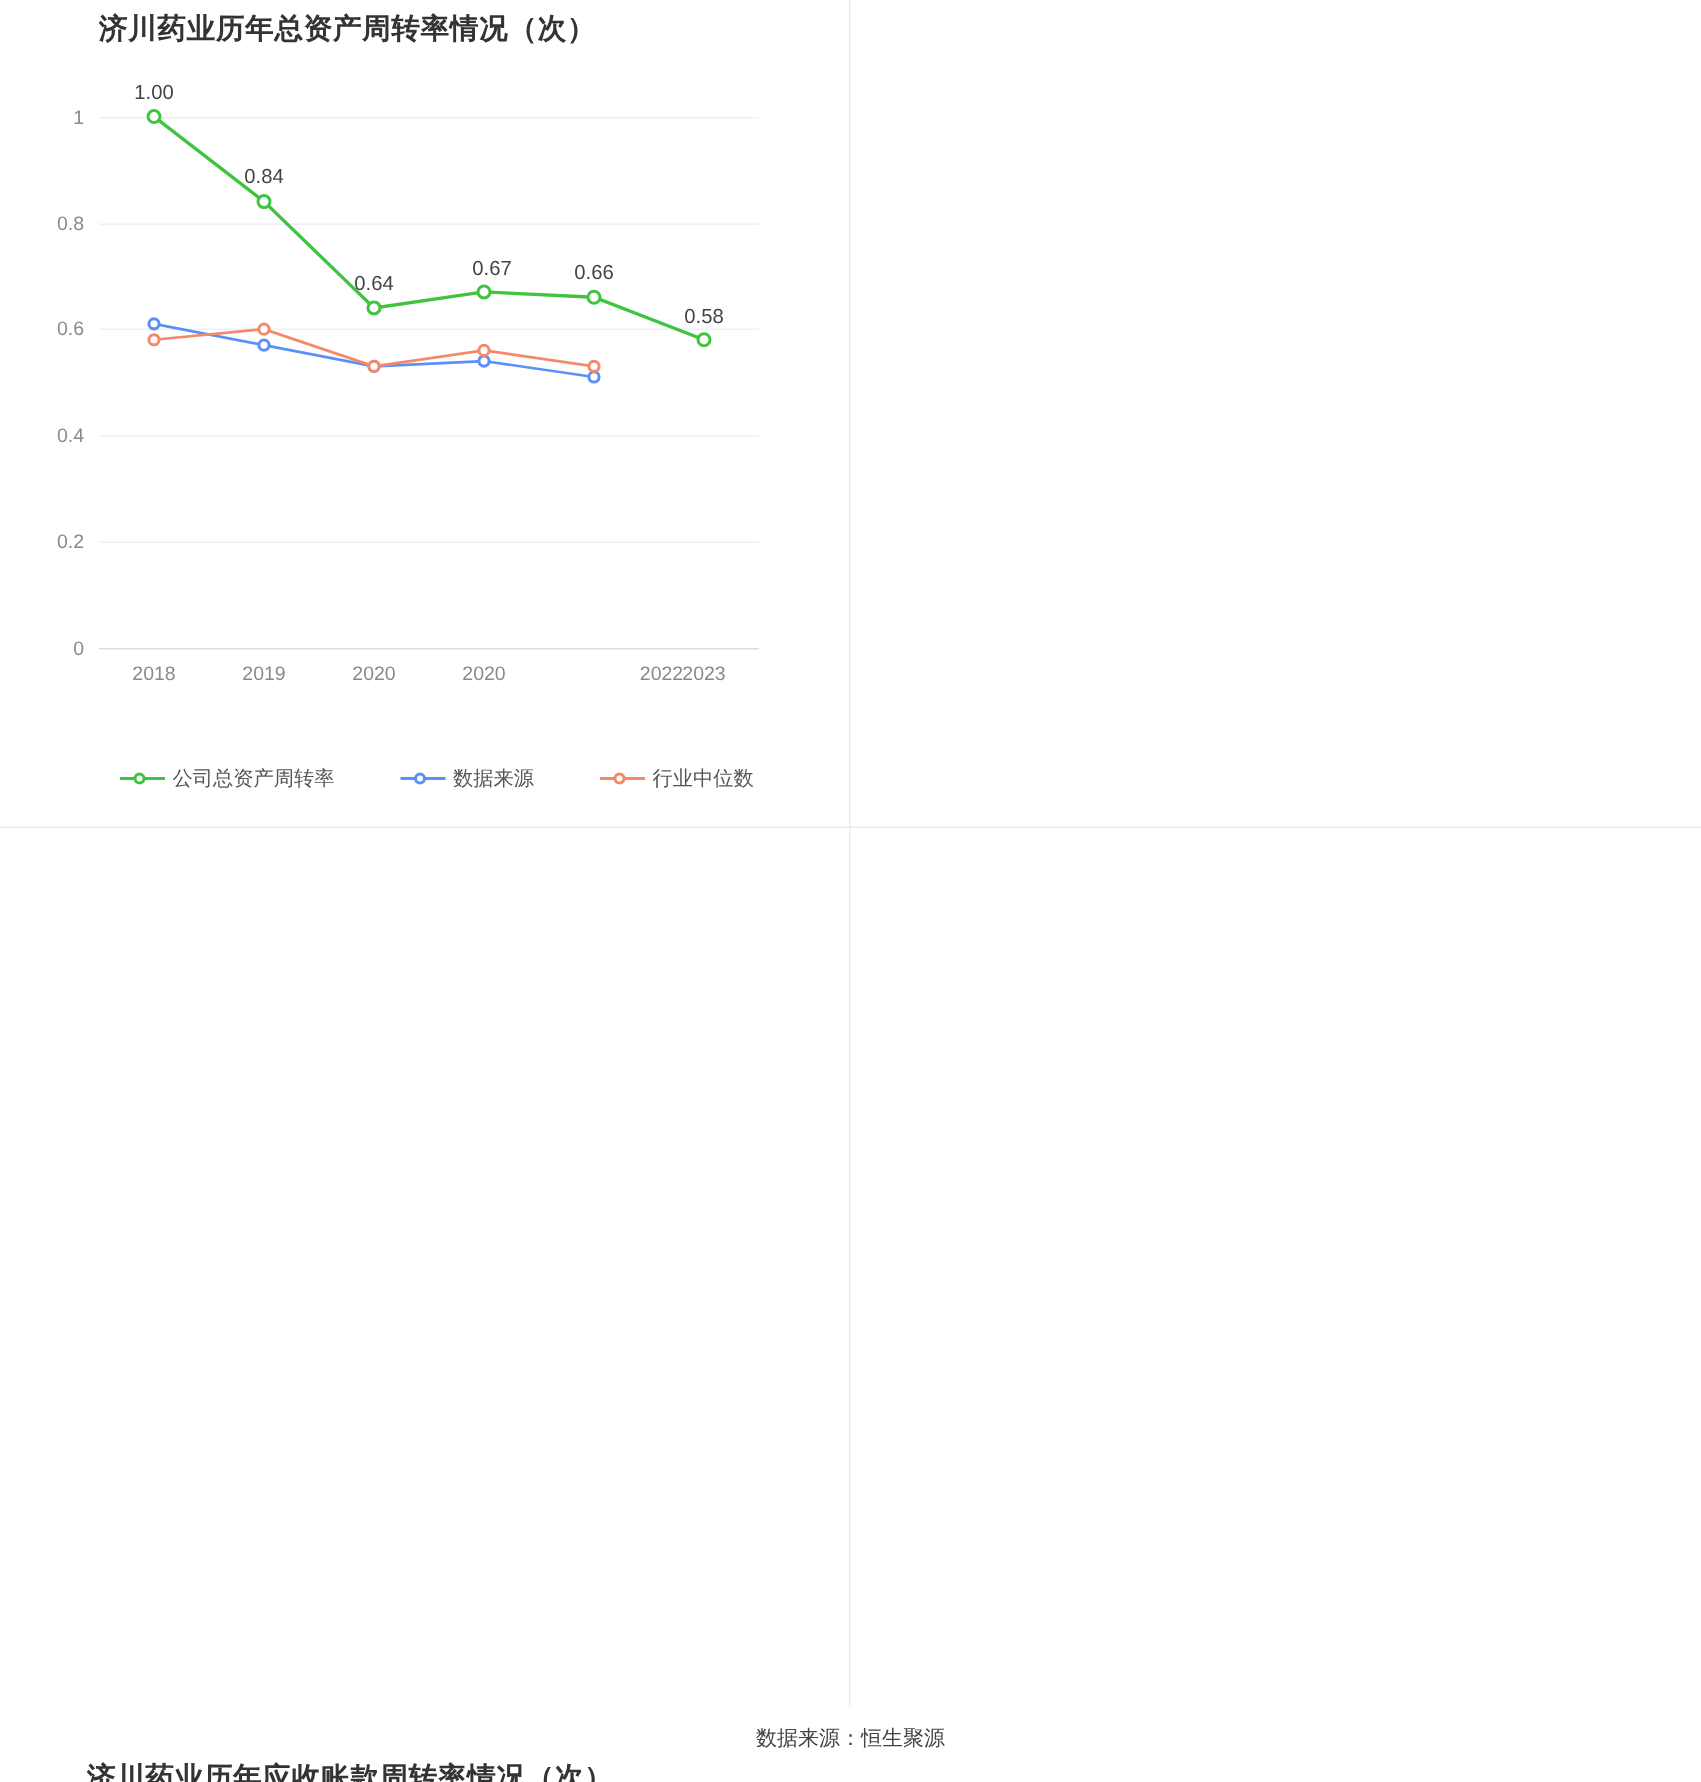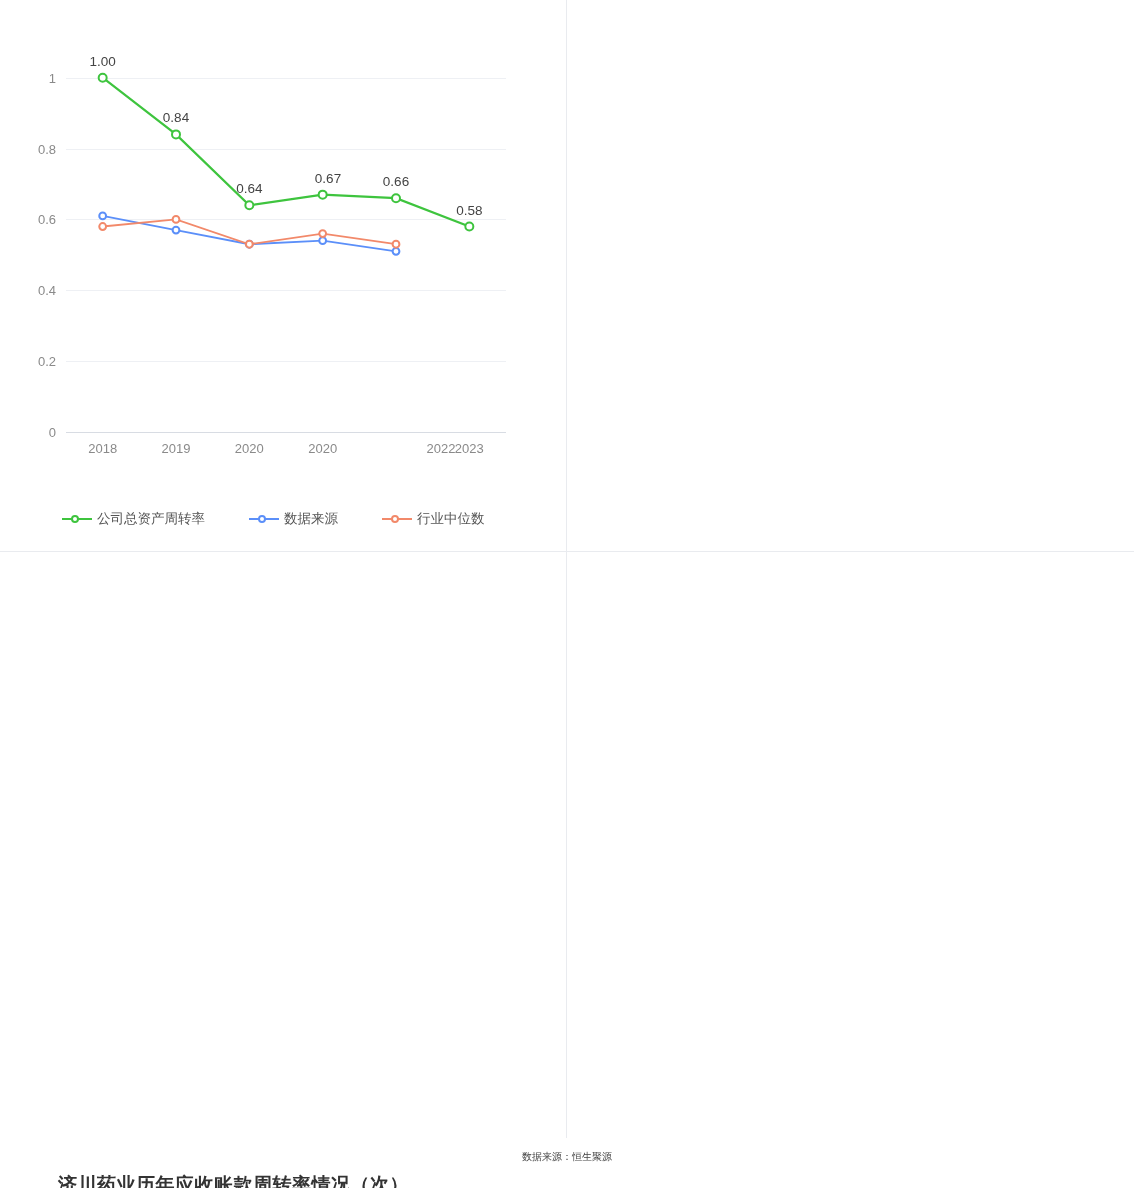--- a/index.html
+++ b/index.html
@@ -105,31 +105,32 @@
   .vdiv {
     position: absolute;
     background: #e9ebef;
   }
   .source {
     position: absolute;
     left: 0;
     right: 0;
     top: 1150px;
     text-align: center;
-    font-size: 10px;
+    font-size: 14px;
     color: #444;
   }
   svg { display: block; overflow: visible; }
 </style>
 </head>
 <body>
 
 <div class="grid">
 
   <div class="panel" id="panel-0">
+    <div class="title" style="position:absolute;left:66px;top:6px;">济川药业历年总资产周转率情况（次）</div>
     <div class="plot" id="plot-0" style="left:66px;top:60px;width:440px;height:372px;">
         <div class="axis-line" style="left: 0px; top: 372px; width: 440px;"></div>
         <div class="axis-label y-label" style="right: 450px; top: 372px; position: absolute;">0</div>
         <div class="gridline" style="left: 0px; top: 301.143px; width: 440px;"></div>
         <div class="axis-label y-label" style="right: 450px; top: 301.143px; position: absolute;">0.2</div>
         <div class="gridline" style="left: 0px; top: 230.286px; width: 440px;"></div>
         <div class="axis-label y-label" style="right: 450px; top: 230.286px; position: absolute;">0.4</div>
         <div class="gridline" style="left: 0px; top: 159.429px; width: 440px;"></div>
         <div class="axis-label y-label" style="right: 450px; top: 159.429px; position: absolute;">0.6</div>
         <div class="gridline" style="left: 0px; top: 88.5714px; width: 440px;"></div>
@@ -163,21 +164,21 @@
           <circle cx="256.66666666666663" cy="173.6" r="3.4" fill="#ffffff" stroke="#f2896a" stroke-width="2"></circle>
           <circle cx="330" cy="184.22857142857143" r="3.4" fill="#ffffff" stroke="#f2896a" stroke-width="2"></circle>
         </svg>
         <div class="dlabel" style="left: 36.6667px; top: 8.71429px;">1.00</div>
         <div class="dlabel" style="left: 110px; top: 65.4px;">0.84</div>
         <div class="dlabel" style="left: 183.333px; top: 136.257px;">0.64</div>
         <div class="dlabel" style="left: 262px; top: 125.629px;">0.67</div>
         <div class="dlabel" style="left: 330px; top: 129.171px;">0.66</div>
         <div class="dlabel" style="left: 403.333px; top: 157.514px;">0.58</div>
       </div>
-    <div class="legend" id="legend-0" style="left:62px;top:510px;gap:44px;">
+    <div class="legend" id="legend-0" style="left:80px;top:510px;gap:44px;">
         <div class="item">
           <span class="mark">
             <span class="bar" style="background: rgb(62, 196, 62);"></span>
             <span class="dot" style="border-color: rgb(62, 196, 62);"></span>
           </span>
           <span>公司总资产周转率</span>
         </div>
         <div class="item">
           <span class="mark">
             <span class="bar" style="background: rgb(91, 143, 249);"></span>

